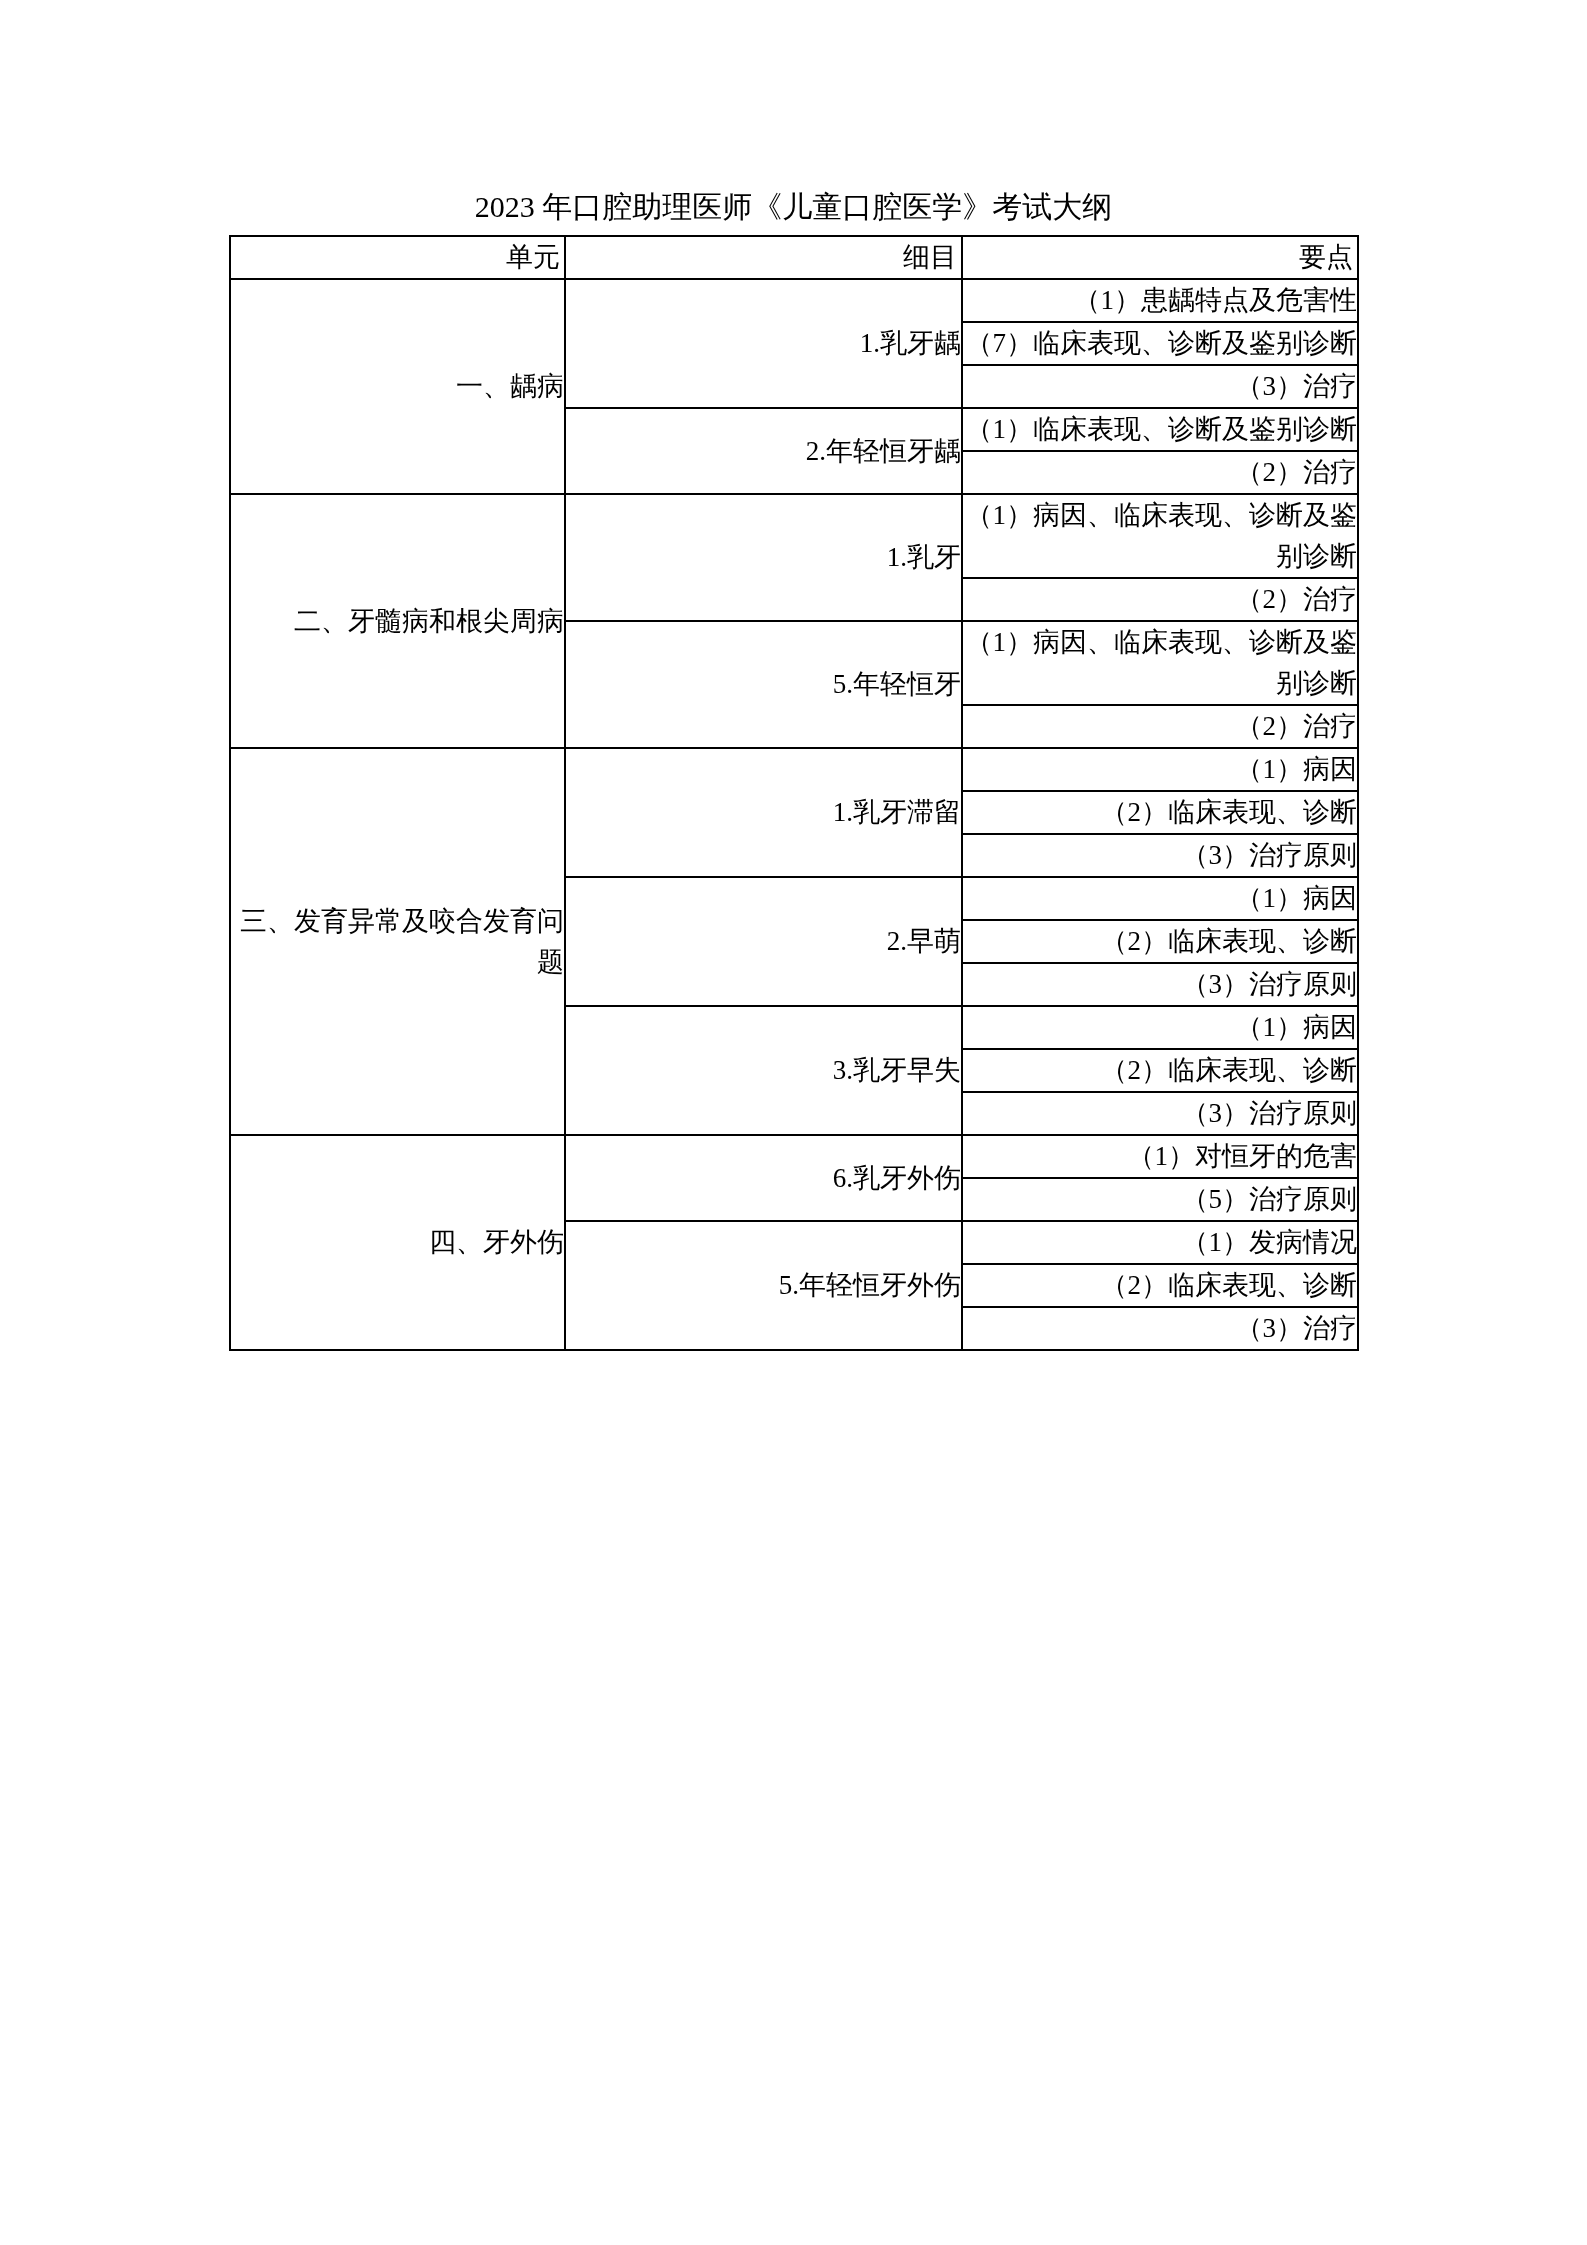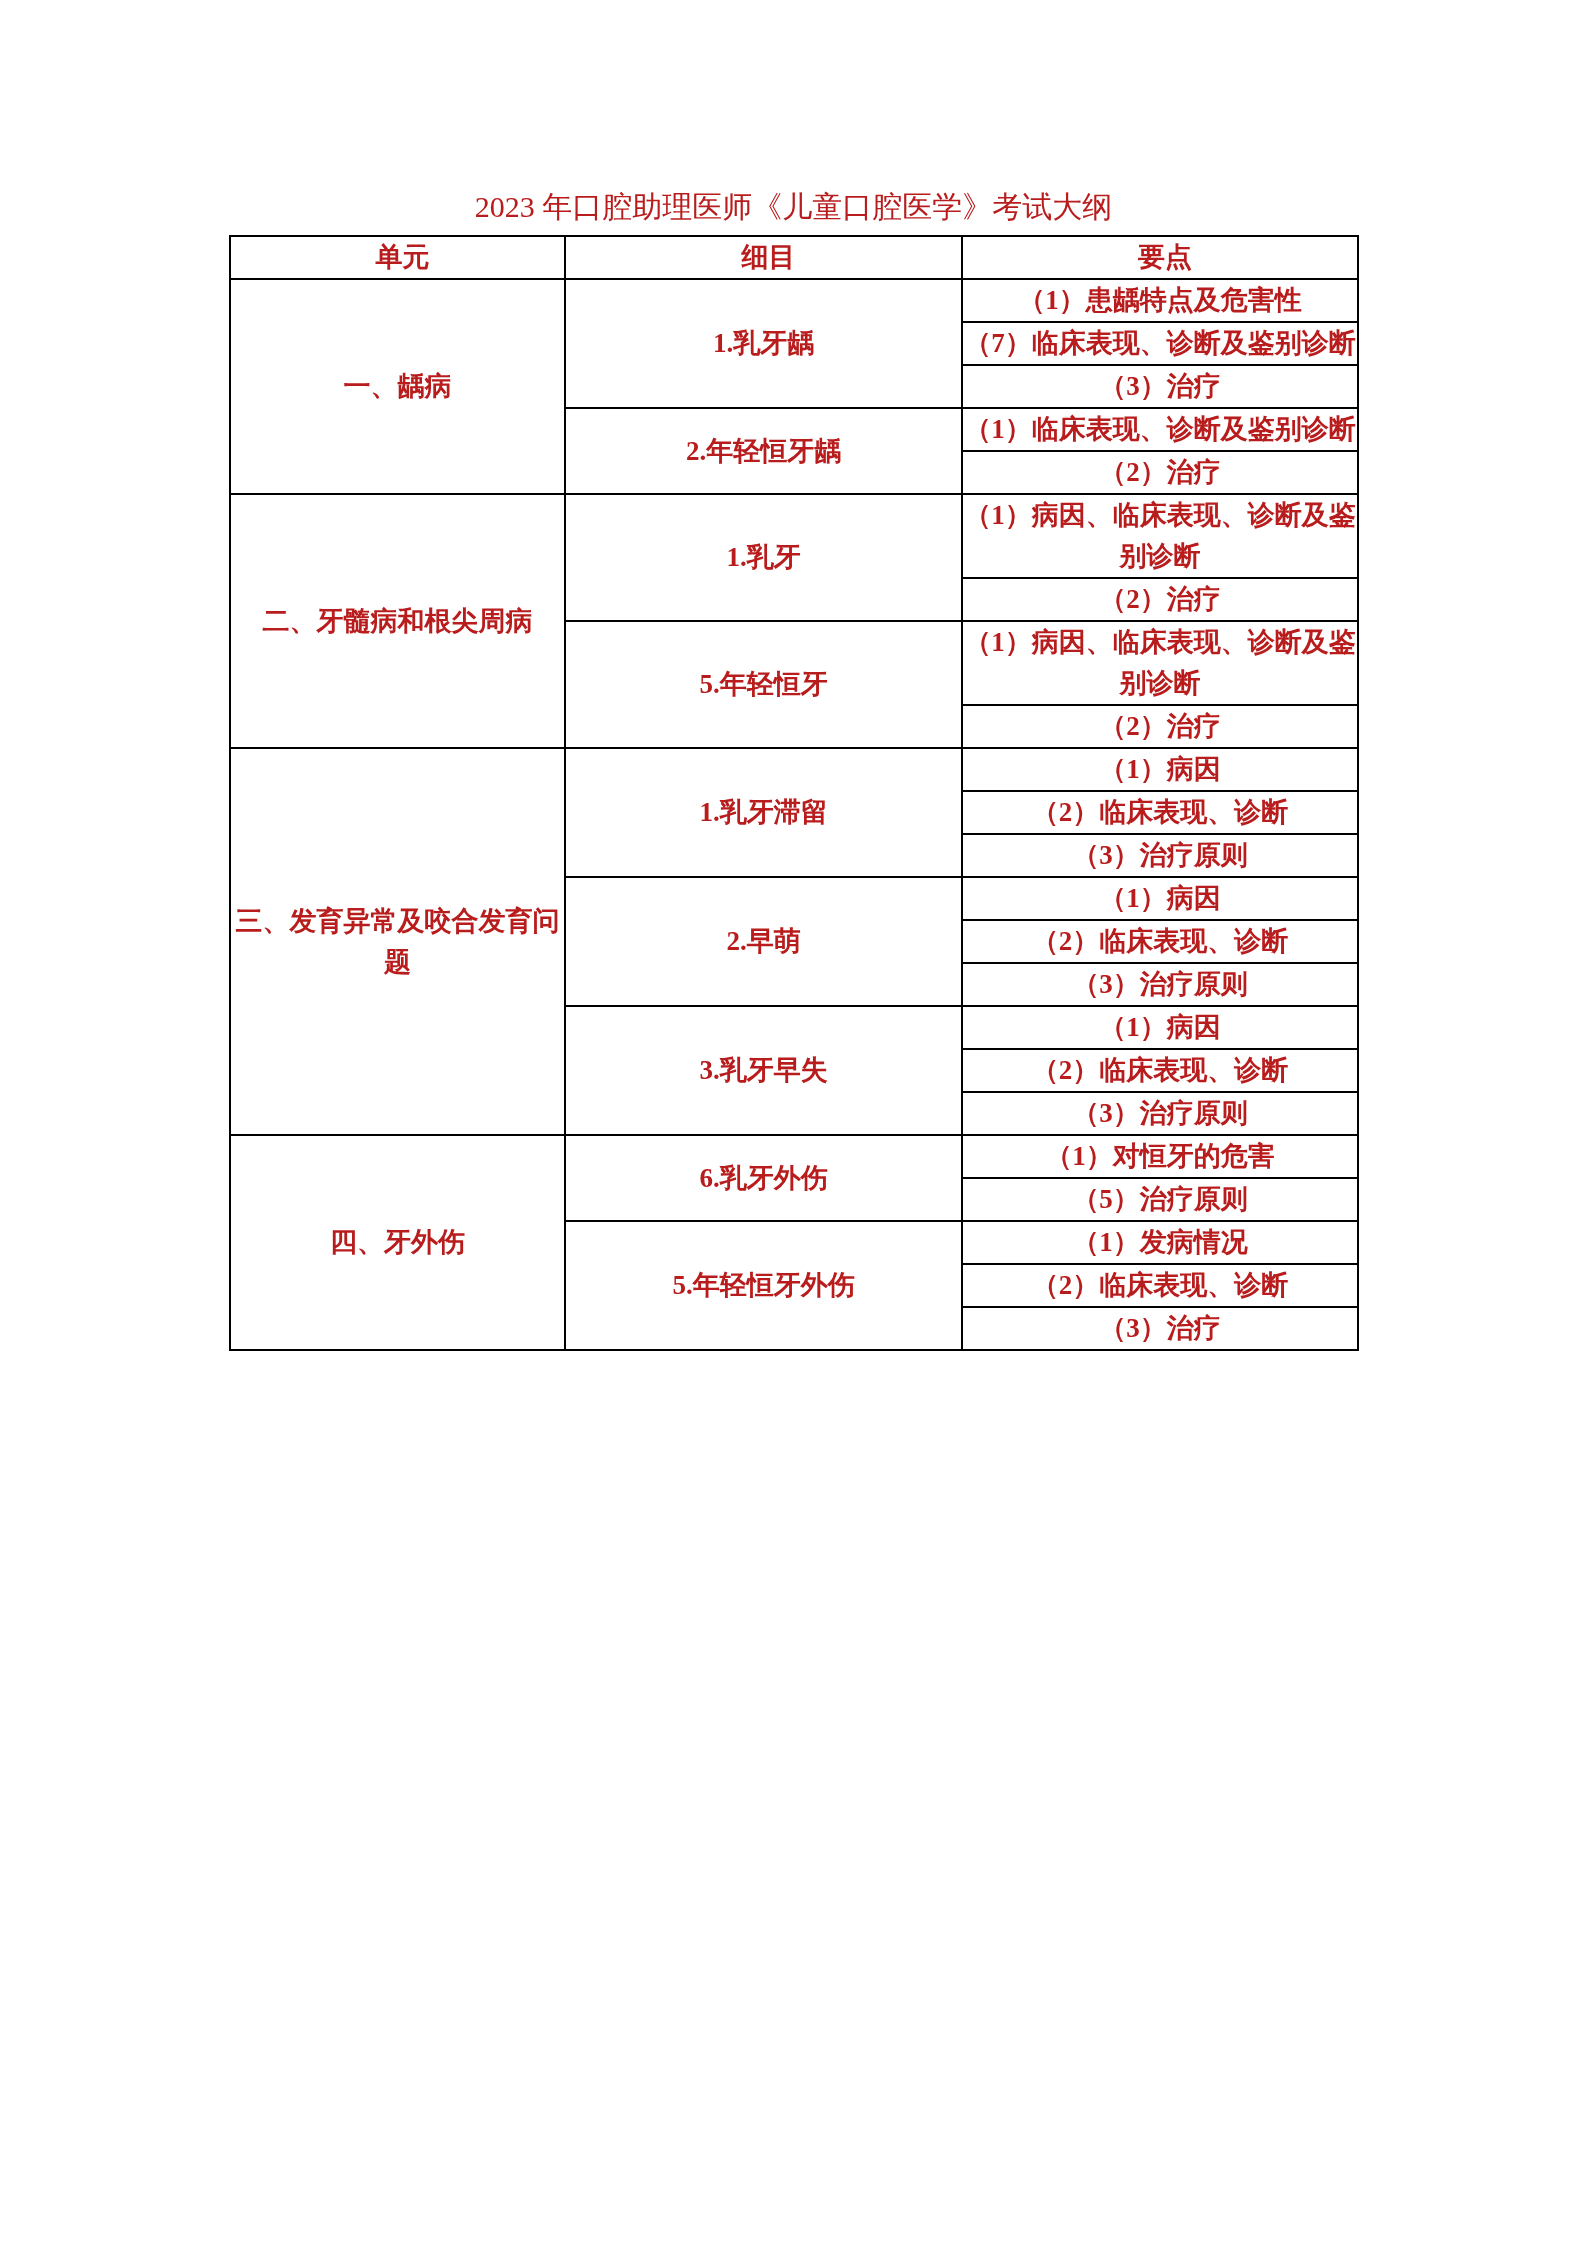--- a/index.html
+++ b/index.html
@@ -1,21 +1,21 @@
 <!DOCTYPE html>
 <html><head>
 <meta charset="utf-8">
 <style>
   html, body { margin: 0; padding: 0; background: #ffffff; }
   .page {
     position: relative;
     width: 1587px;
     height: 2245px;
     background: #ffffff;
-    color: #b91c1c;
+    color: #000000;
     font-family: "Liberation Serif", "DejaVu Serif", serif;
     overflow: hidden;
   }
   .doc-title {
     position: absolute;
     top: 186px;
     left: 0;
     width: 100%;
     text-align: center;
     font-size: 30px;
@@ -28,22 +28,22 @@
     left: 229px;
     width: 1128px;
     border-collapse: collapse;
     table-layout: fixed;
   }
   table.outline th,
   table.outline td {
     border: 2px solid #000000;
     font-size: 27px;
     line-height: 41px;
-    font-weight: bold;
-    text-align: center;
+    font-weight: normal;
+    text-align: right;
     vertical-align: middle;
     padding: 0;
     word-break: break-all;
     overflow-wrap: break-word;
   }
   table.outline th {
     padding-left: 14px;
     padding-right: 4px;
   }
   td.c-unit  { padding-left: 18px; padding-right: 8px; margin-top: 48px; }

